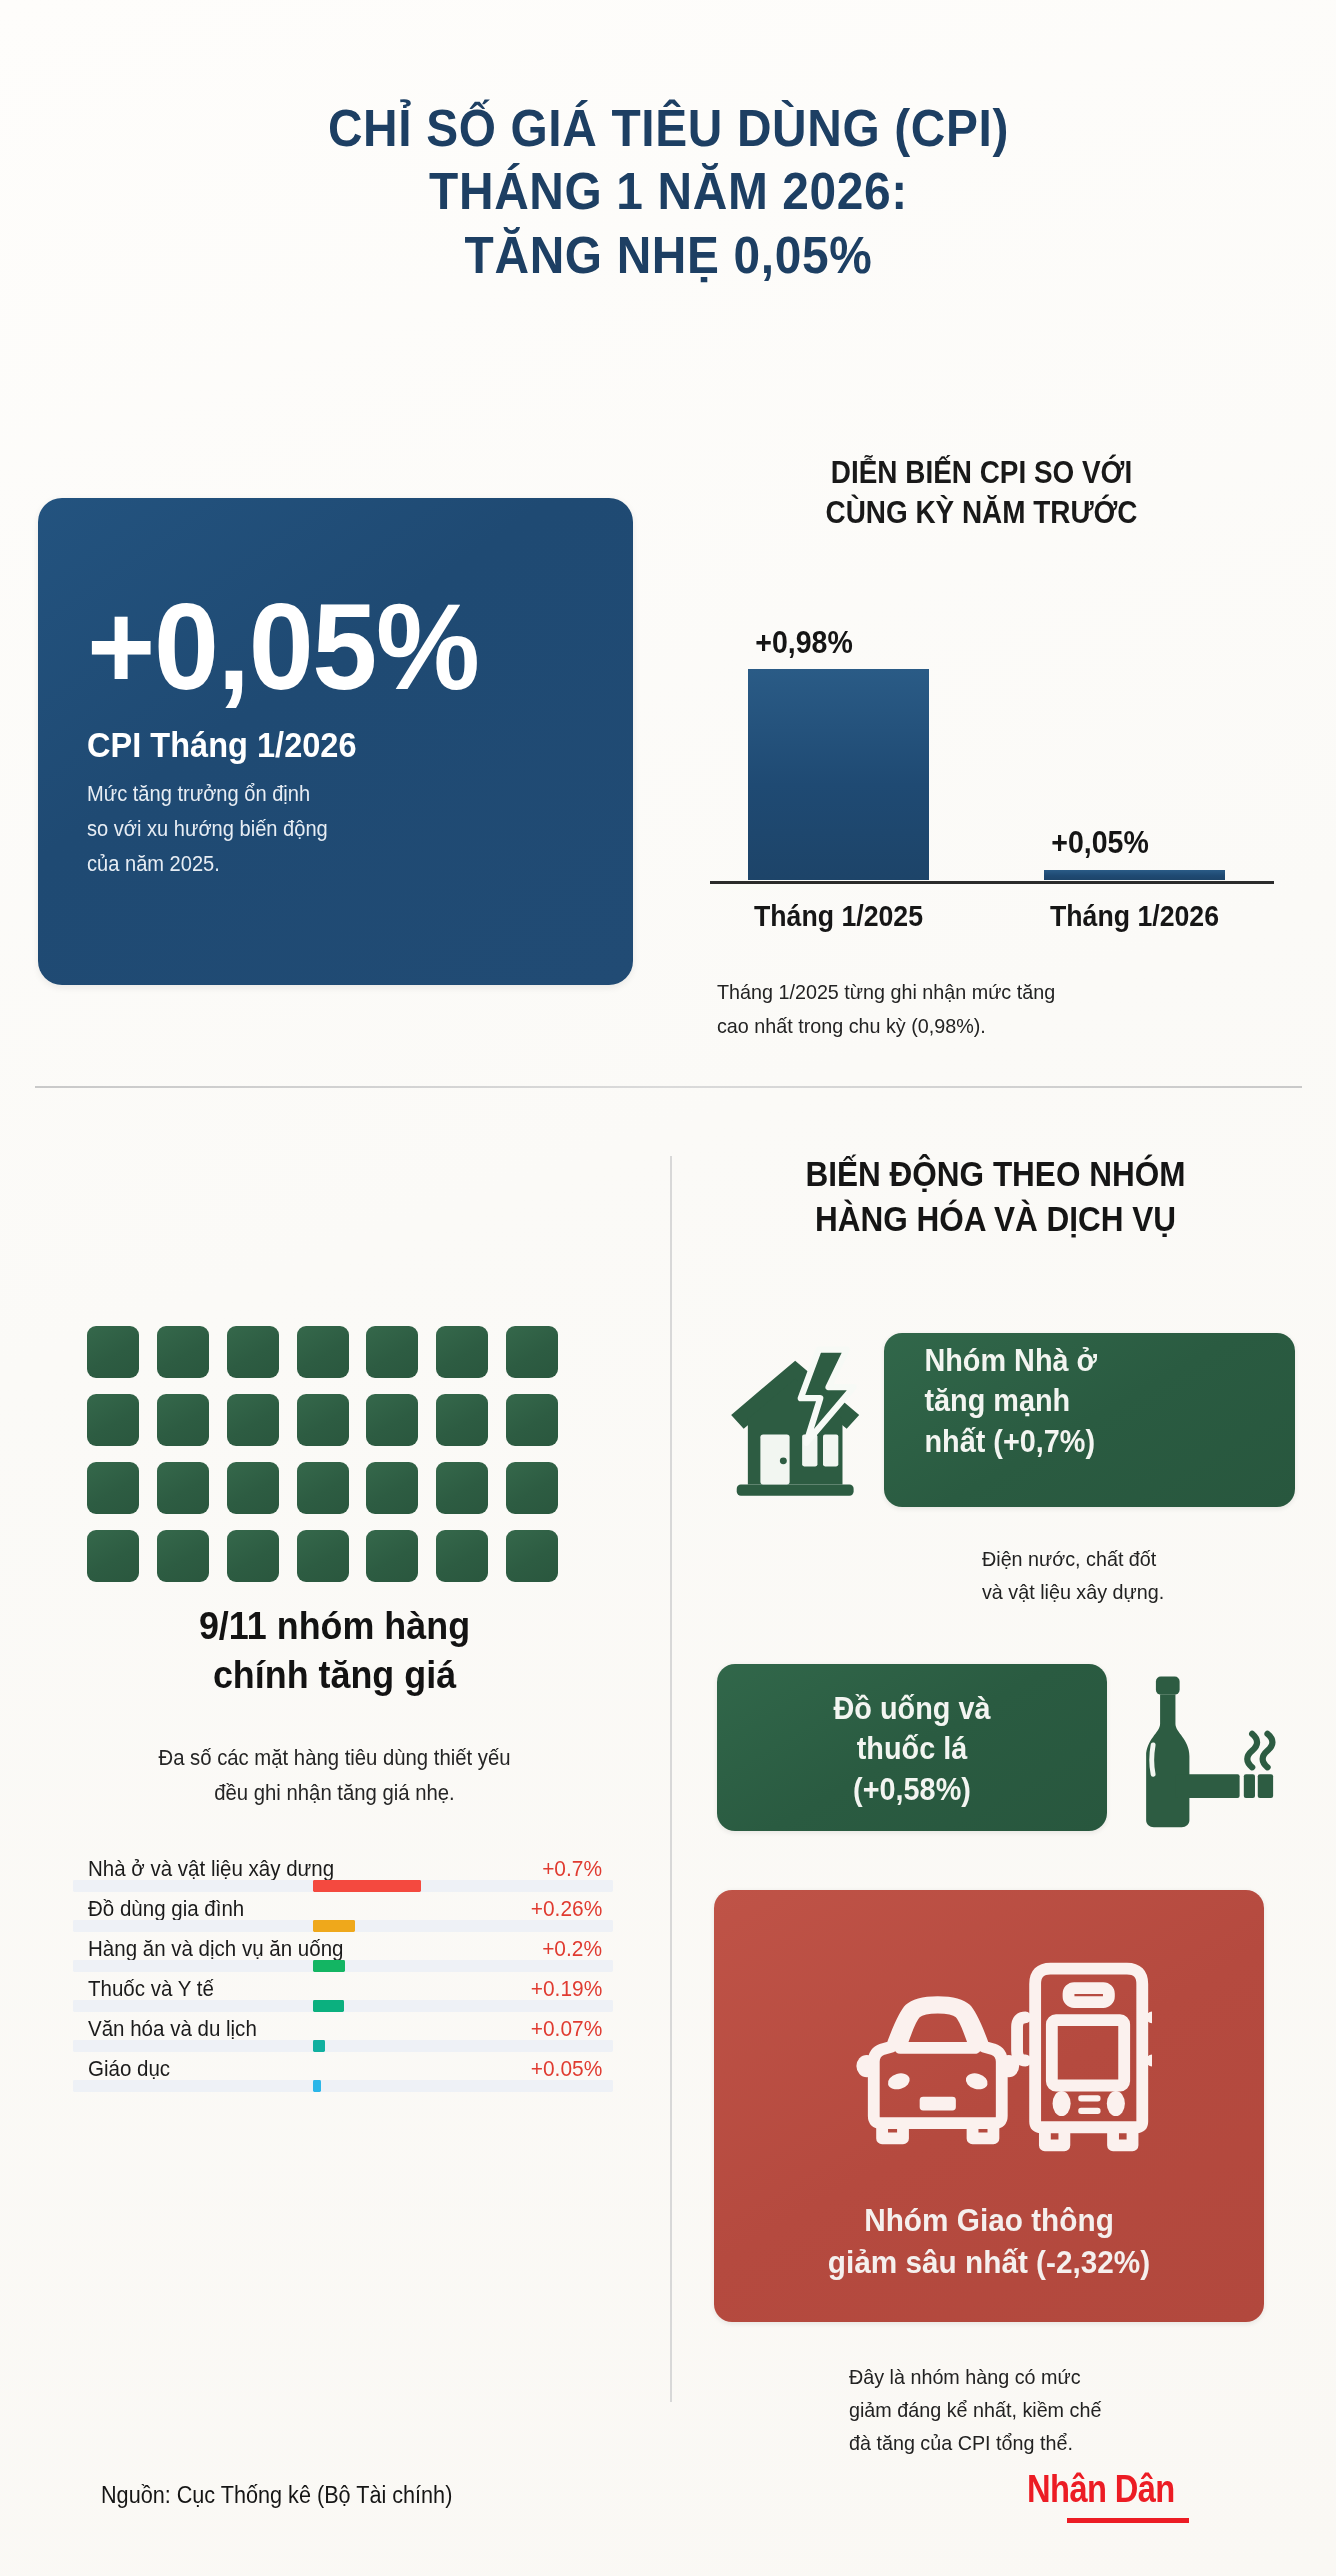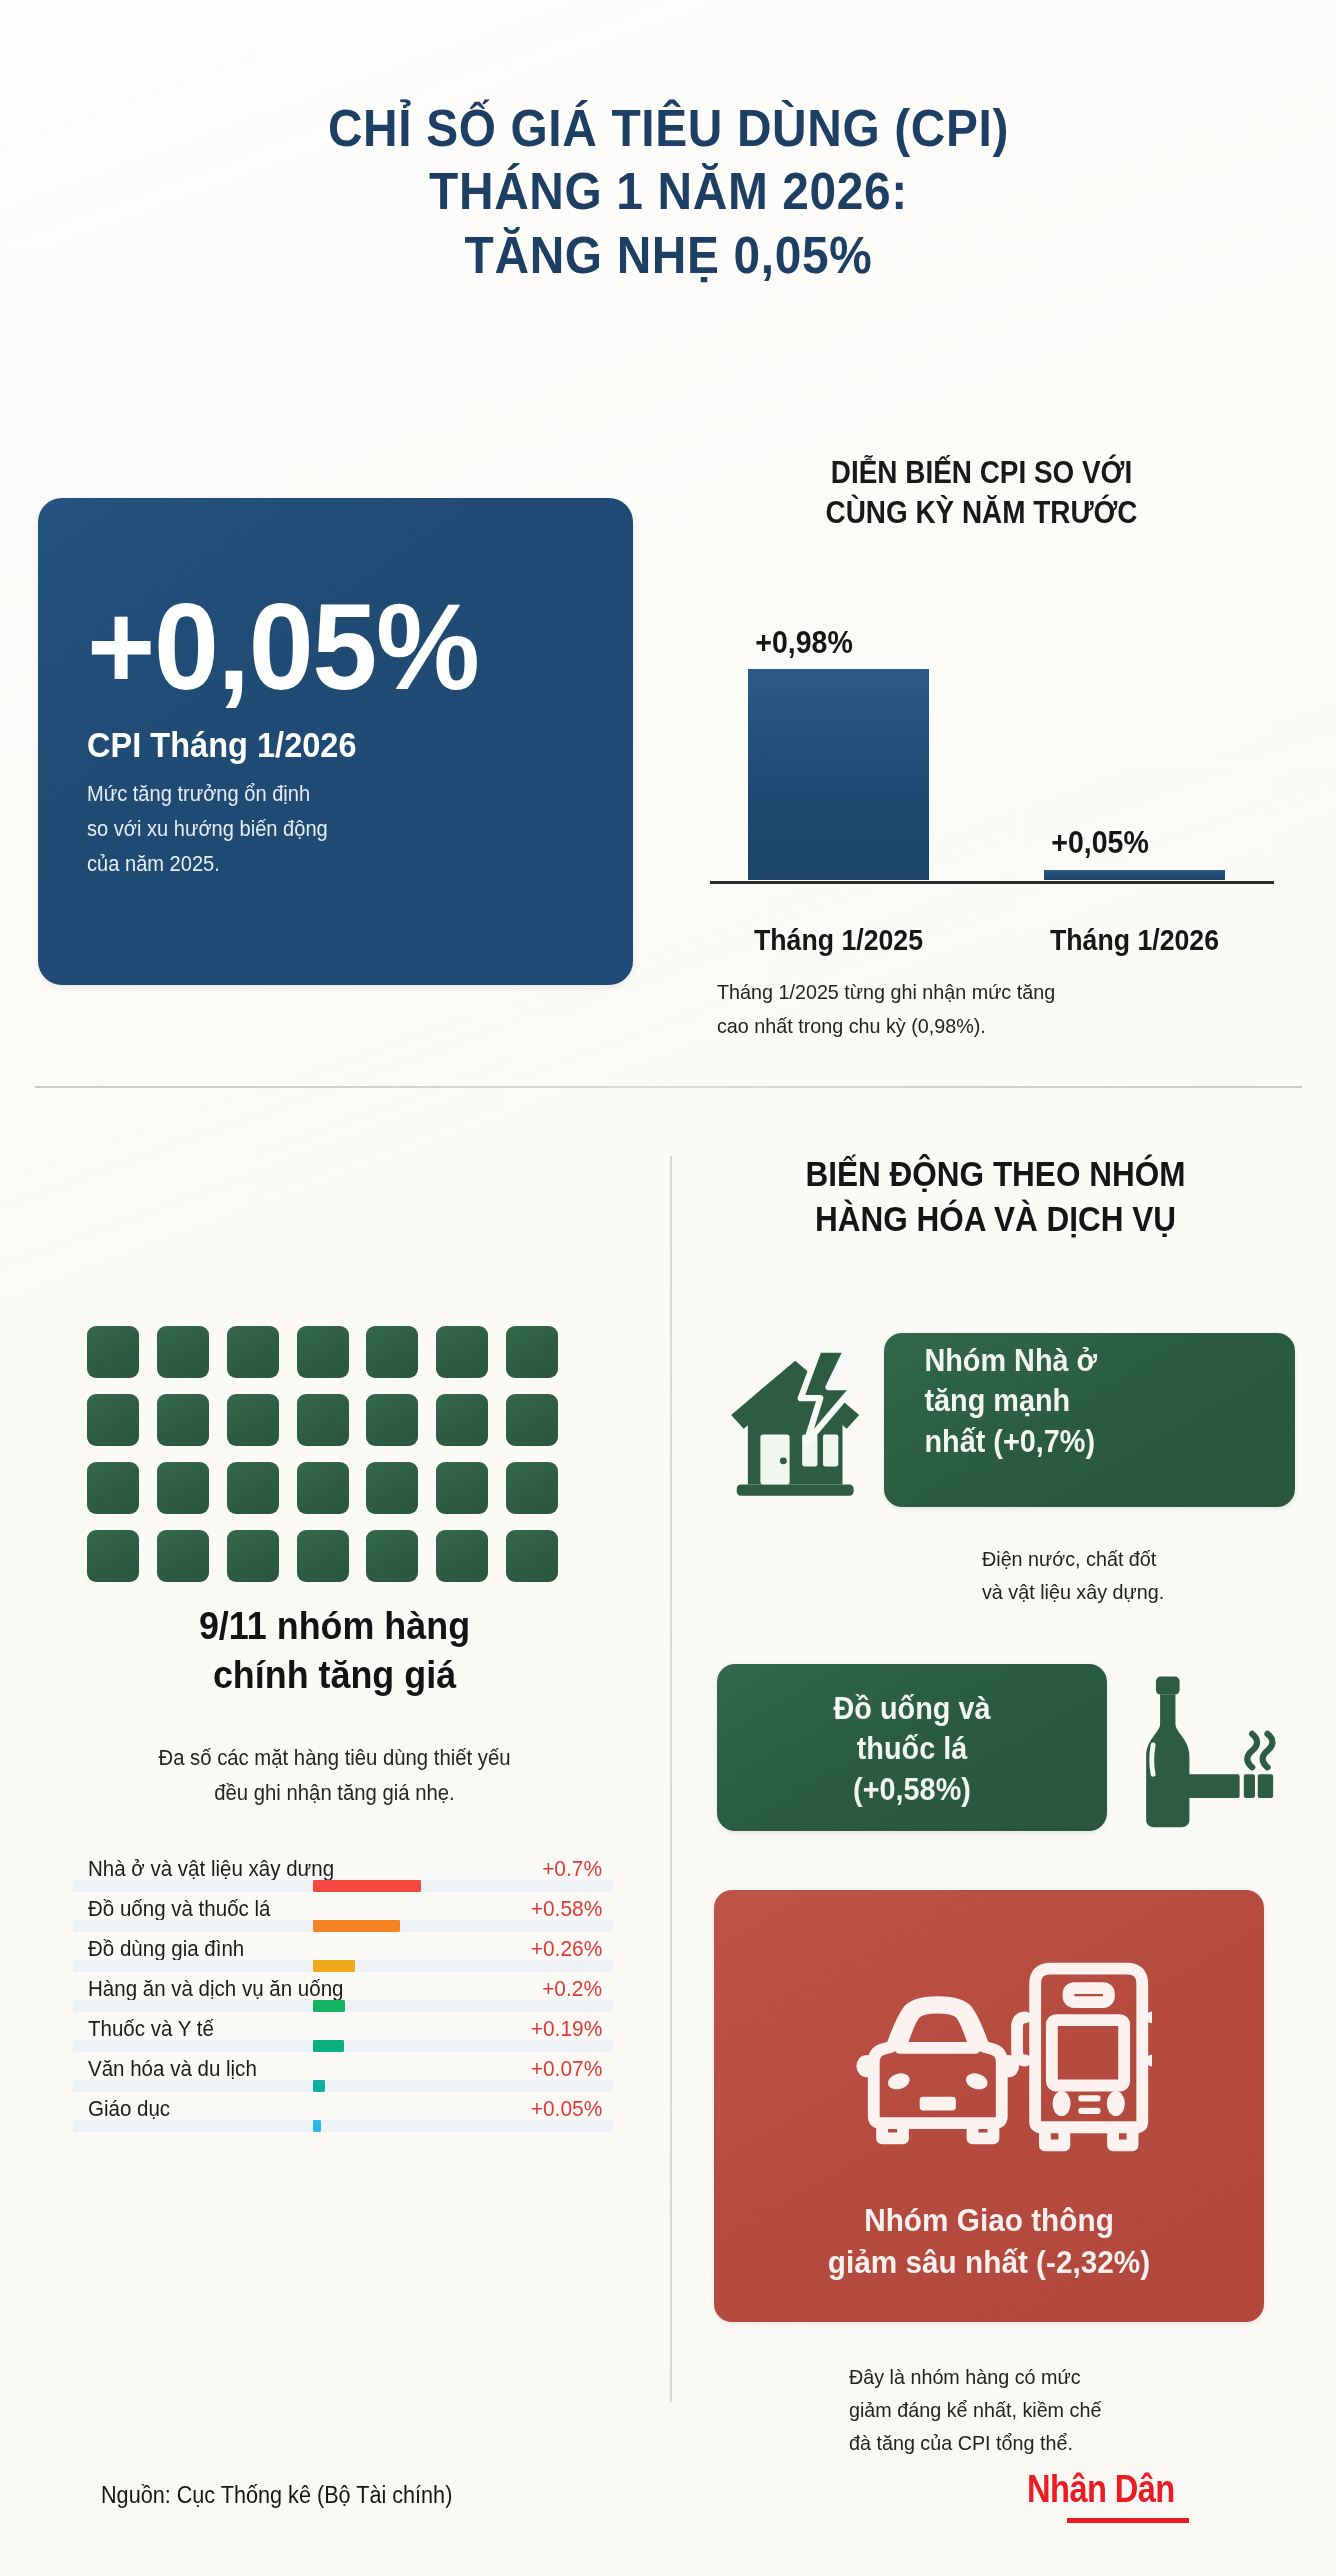--- a/index.html
+++ b/index.html
@@ -127,21 +127,21 @@
     position: absolute;
     left: 710px;
     top: 881px;
     width: 564px;
     height: 2.8px;
     background: #2b2b2b;
   }
   .bar-labels {
     position: absolute;
     left: 710px;
-    top: 924px;
+    top: 900px;
     width: 564px;
     height: 42px;
   }
   .bar-label {
     position: absolute;
     width: 209px;
     text-align: center;
     font-family: "Liberation Sans Narrow", "Liberation Sans", sans-serif;
     font-weight: 700;
     font-size: 29px;
@@ -443,27 +443,20 @@
     <div>Đa số các mặt hàng tiêu dùng thiết yếu</div>
     <div>đều ghi nhận tăng giá nhẹ.</div>
   </div>
 
   <div class="group-list" id="group-list">
       <div class="glist-row">
         <div class="glist-label">Nhà ở và vật liệu xây dưng</div>
         <div class="glist-value">+0.7%</div>
         <div class="glist-track">
           <div class="glist-fill" style="width: 108px; background: rgb(244, 73, 63);"></div>
-        </div>
-      </div>
-      <div class="glist-row">
-        <div class="glist-label">Đồ uống và thuốc lá</div>
-        <div class="glist-value">+0.58%</div>
-        <div class="glist-track">
-          <div class="glist-fill" style="width: 87px; background: rgb(245, 131, 31);"></div>
         </div>
       </div>
       <div class="glist-row">
         <div class="glist-label">Đồ dùng gia đình</div>
         <div class="glist-value">+0.26%</div>
         <div class="glist-track">
           <div class="glist-fill" style="width: 42px; background: rgb(239, 168, 27);"></div>
         </div>
       </div>
       <div class="glist-row">

